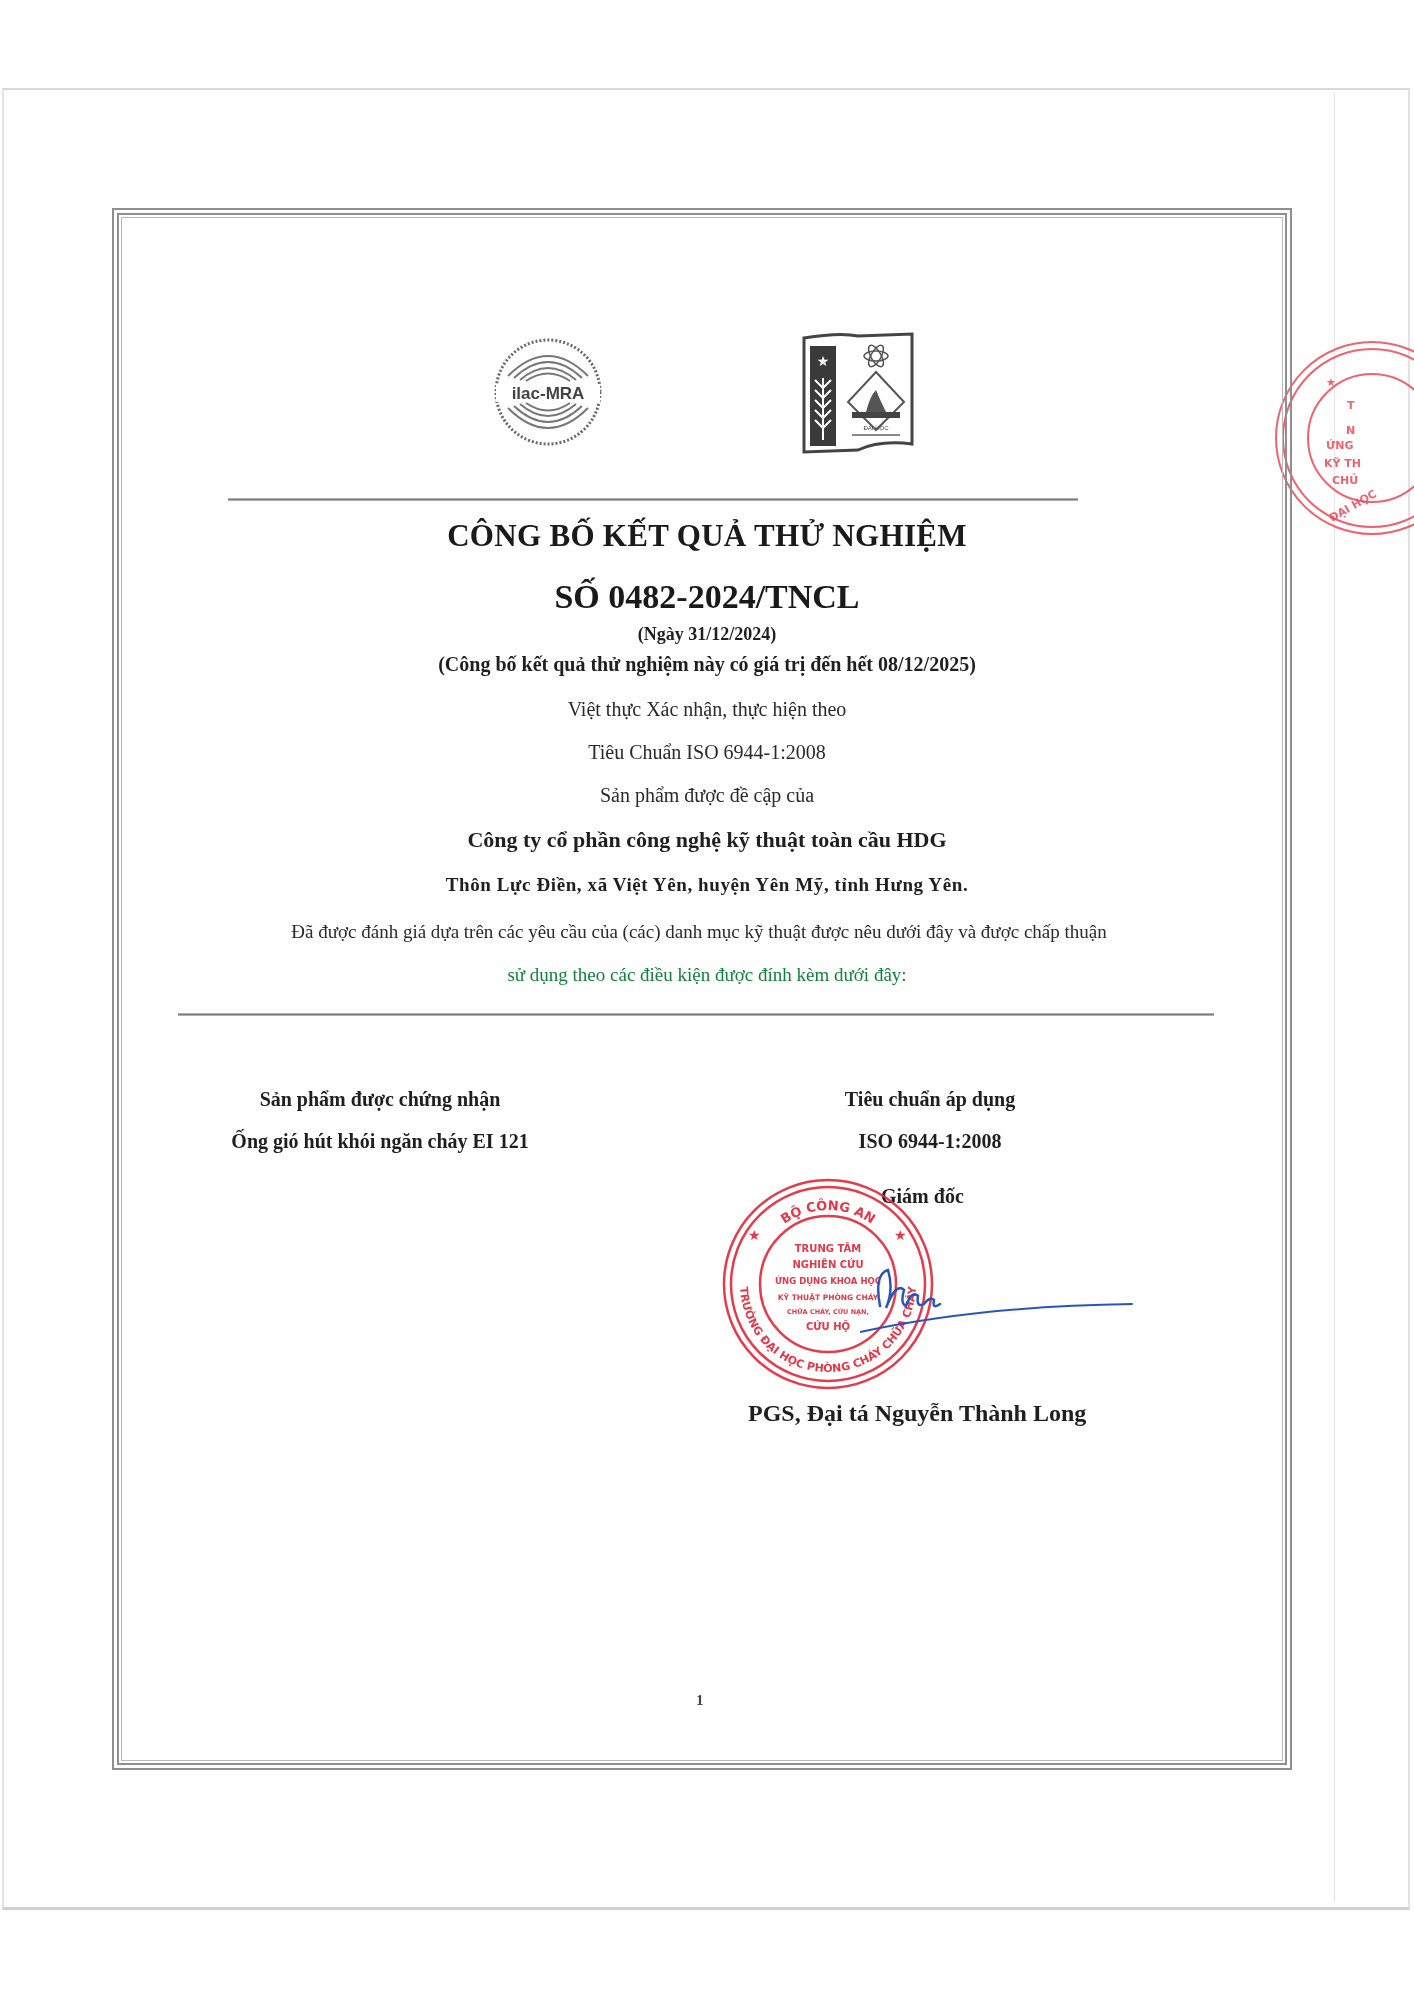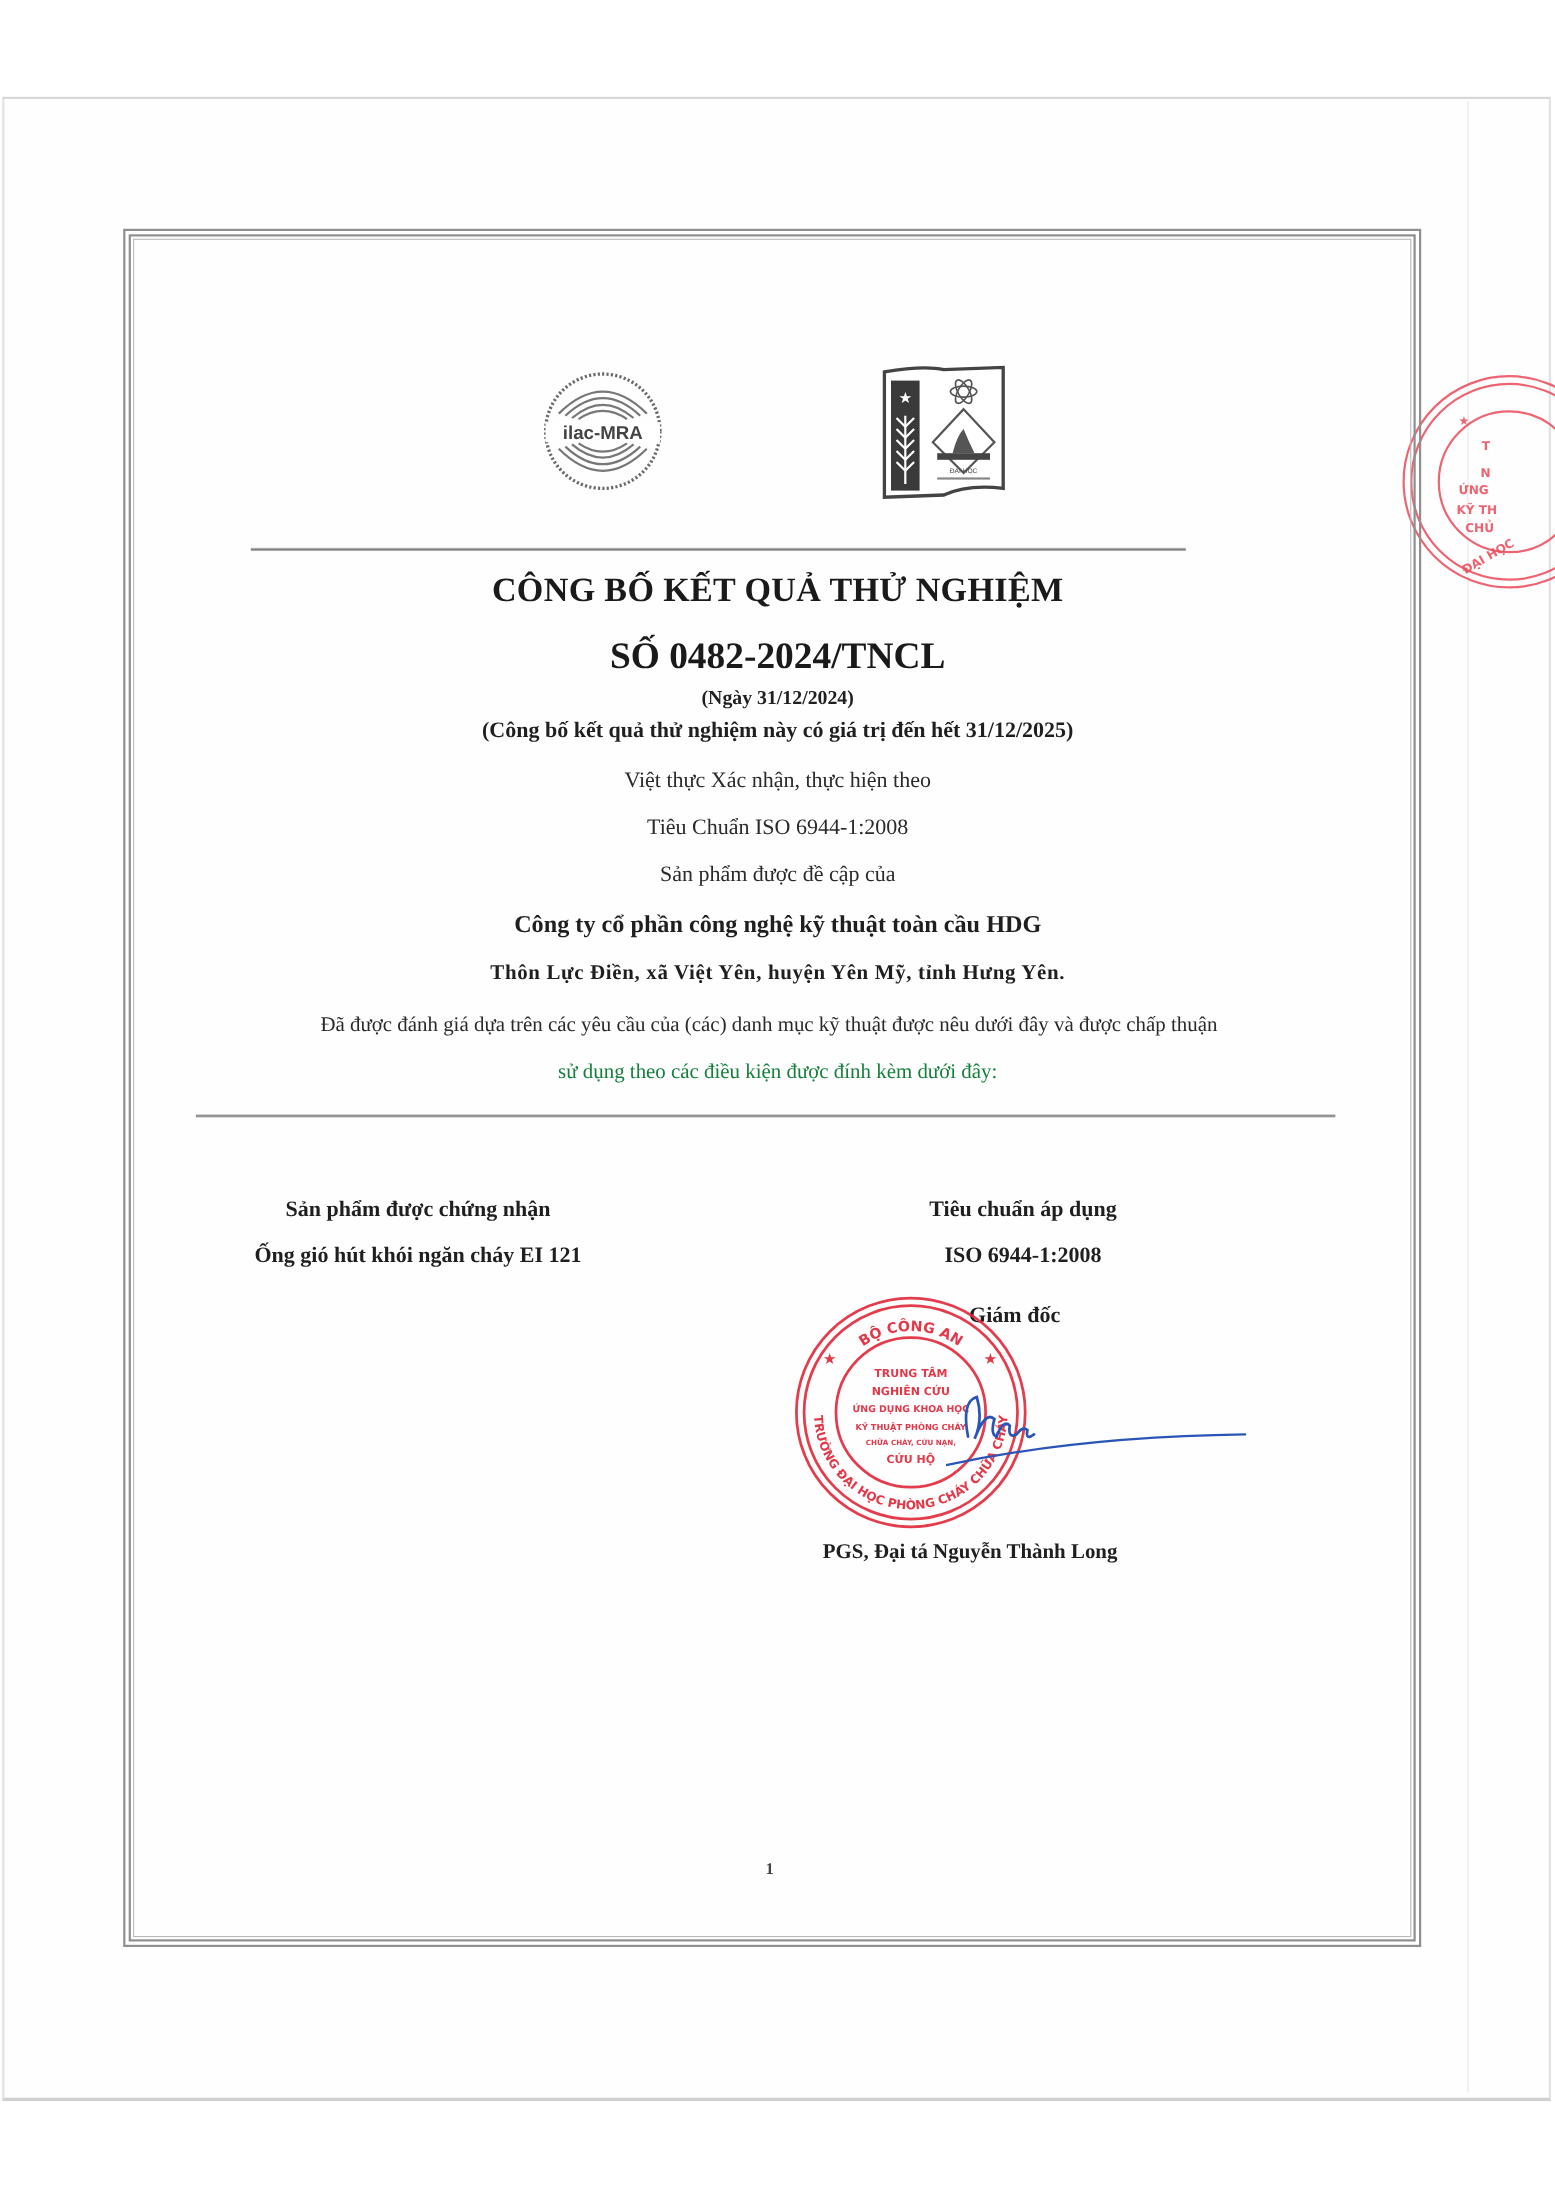--- a/index.html
+++ b/index.html
@@ -50,21 +50,21 @@
   .company { top:827px; font-size:22px; font-weight:bold; }
   .address { top:874px; font-size:19px; font-weight:bold; letter-spacing:0.6px; }
   .para1 { top:921px; font-size:19px; color:#2a2a2a; left:-8px; }
   .para2 { top:964px; font-size:19px; color:#15803d; }
   .col { position:absolute; text-align:center; font-weight:bold; white-space:nowrap; font-size:20px; }
   .col-left { left:160px; width:440px; }
   .col-right { left:710px; width:440px; }
   .r1 { top:1088px; }
   .r2 { top:1130px; }
   .director { position:absolute; left:881px; top:1185px; font-size:20px; font-weight:bold;text-align:center; }
-  .signer { position:absolute; left:748px; top:1400px; font-size:19px; font-weight:bold; white-space:nowrap; }
+  .signer { position:absolute; left:748px; top:1400px; font-size:24px; font-weight:bold; white-space:nowrap; }
   .page-num { position:absolute; left:696px; top:1692px; font-size:15px; font-weight:bold; color:#444; }
   .stamp { position:absolute; left:718px; top:1174px; width:220px; height:220px; }
   .stamp-edge { position:absolute; left:1262px; top:334px; width:152px; height:208px; overflow:hidden; }
   .signature { position:absolute; left:860px; top:1260px; width:280px; height:80px; }
 </style>
 </head>
 <body>
 
 <div class="sheet"></div>
 <div class="sheet-fold"></div>
@@ -130,21 +130,21 @@
       <rect x="52" y="102" width="48" height="2" fill="#888"></rect>
     </svg>
   </div>
 </div>
 
 <div class="hr hr-top"></div>
 
 <div class="center-line title">CÔNG BỐ KẾT QUẢ THỬ NGHIỆM</div>
 <div class="center-line number">SỐ  0482-2024/TNCL</div>
 <div class="center-line date">(Ngày 31/12/2024)</div>
-<div class="center-line validity">(Công bố kết quả thử nghiệm này có giá trị đến hết  31/12/2025)</div>
+<div class="center-line validity">(Công bố kết quả thử nghiệm này có giá trị đến hết  08/12/2025)</div>
 <div class="center-line line-normal l1">Việt thực Xác nhận, thực hiện theo</div>
 <div class="center-line line-normal l2">Tiêu Chuẩn ISO 6944-1:2008</div>
 <div class="center-line line-normal l3">Sản phẩm được đề cập của</div>
 <div class="center-line company">Công ty cổ phần công nghệ kỹ thuật toàn cầu HDG</div>
 <div class="center-line address">Thôn Lực Điền, xã Việt Yên, huyện Yên Mỹ, tỉnh Hưng Yên.</div>
 <div class="center-line para1">Đã được đánh giá dựa trên các yêu cầu của (các) danh mục kỹ thuật được nêu dưới đây và được chấp thuận</div>
 <div class="center-line para2">sử dụng theo các điều kiện được đính kèm dưới đây:</div>
 
 <div class="hr hr-bottom"></div>
 

